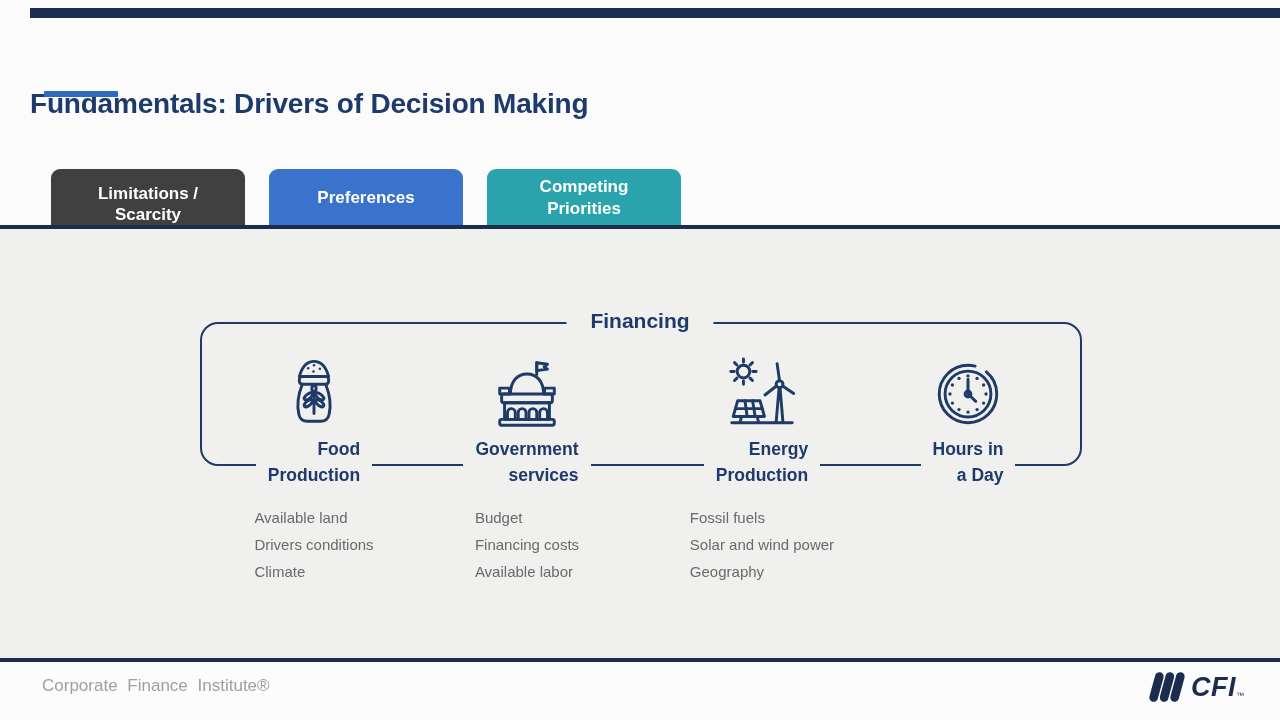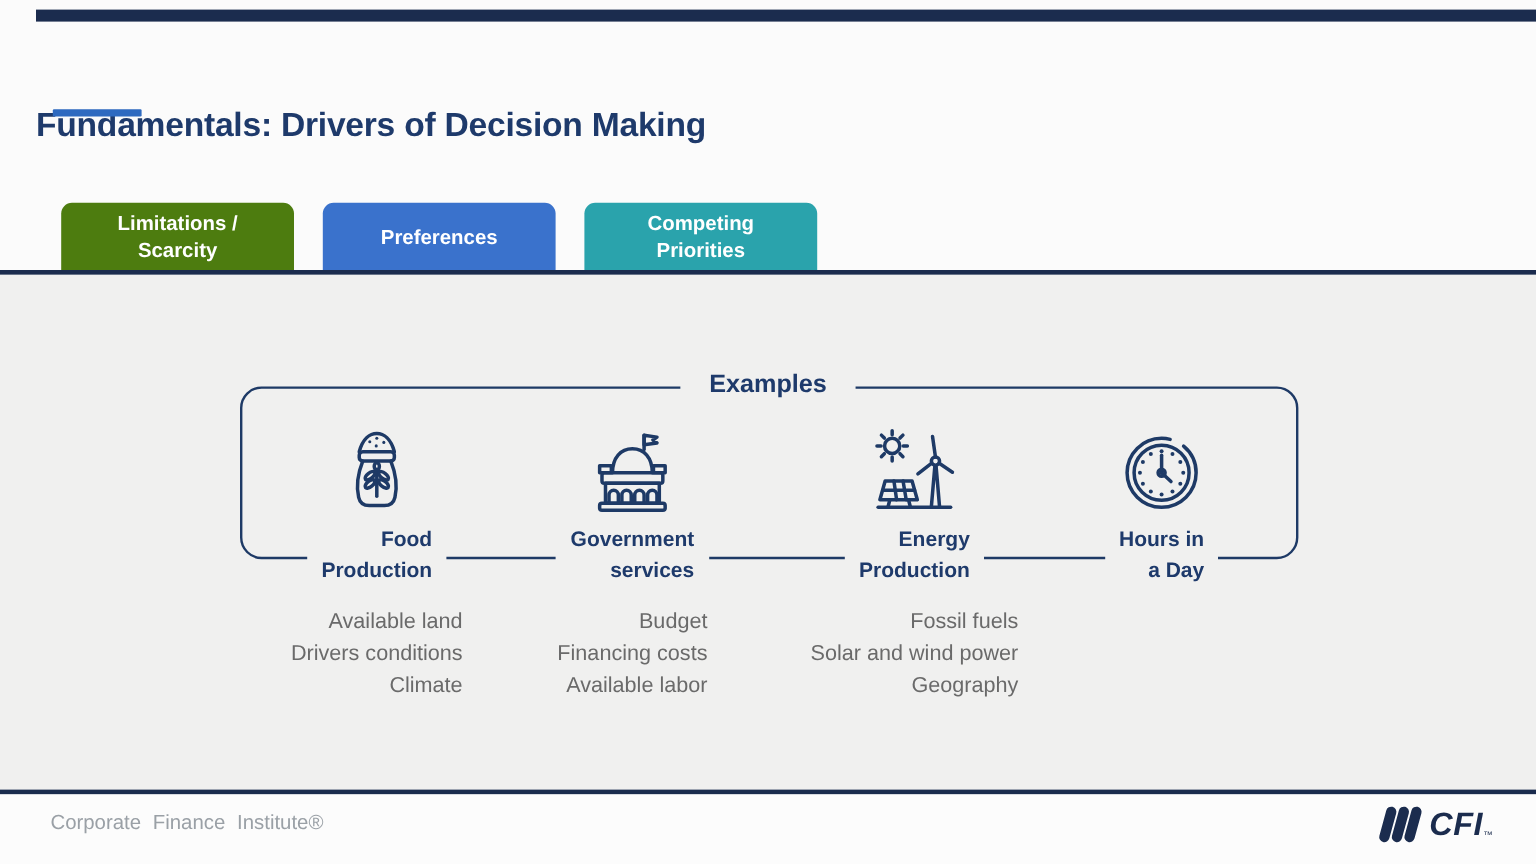--- a/index.html
+++ b/index.html
@@ -34,21 +34,21 @@
     font-size:21px; font-weight:bold; color:var(--title_navy,#1e3a6b); line-height:30px;
   }
   .col { position:absolute; top:354px; width:240px; display:flex; flex-direction:column; align-items:center; z-index:2; }
   .col-1 { left:194px; } .col-2 { left:407px; } .col-3 { left:642px; } .col-4 { left:848px; }
   .icon-box { width:78px; height:80px; display:flex; align-items:center; justify-content:center; }
   .item-label {
     margin-top:2px; font-size:17.5px; font-weight:bold; color:var(--title_navy,#1e3a6b);
     text-align:right; white-space:pre-line; line-height:26px;
     background:var(--content_bg,#f0f0ef); padding:0 12px;
   }
-  .item-details { margin-top:16px; font-size:18px; color:var(--text_gray,#6a6a6a); line-height:27px; text-align:right; white-space:nowrap; }
+  .item-details { margin-top:16px; font-size:15px; color:var(--text_gray,#6a6a6a); line-height:27px; text-align:left; white-space:nowrap; }
 
   .footer-line { position:absolute; left:0; top:658px; width:1280px; height:4px; background:var(--navy,#1b2c4e); }
   .footer { position:absolute; left:0; top:662px; width:1280px; height:58px; background:#fcfcfc; }
   .copyright { position:absolute; left:42px; top:14px; font-size:17px; color:#9aa0a6; word-spacing:5px; }
   .logo { position:absolute; right:36px; top:6px; display:flex; align-items:center;font-style:italic; }
   .logo-text { font-size:27px; font-weight:bold; color:var(--navy,#1b2c4e); letter-spacing:0.5px; margin-left:3px; }
   .logo-tm { font-size:8px; color:var(--navy,#1b2c4e); align-self:flex-end; margin-bottom:6px; }
   svg .stroked { fill:none; stroke:var(--bracket_navy,#1e3a66); stroke-width:3; stroke-linecap:round; stroke-linejoin:round; }
   svg .filled { fill:var(--bracket_navy,#1e3a66); stroke:none; }
 </style>
@@ -56,38 +56,38 @@
 <body>
 
 <div class="page">
 
   <div class="top-bar"></div>
 
   <div class="slide-title">Fundamentals: Drivers of Decision Making</div>
   <div class="title-underline"></div>
 
   <div class="tabs">
-    <div class="tab" style="background: #4d7c0f;">
+    <div class="tab" style="background: #404040; align-items: flex-end;">
       <span>Limitations /
 Scarcity</span>
     </div>
     <div class="tab" style="background: rgb(58, 114, 204);">
       <span>Preferences</span>
     </div>
     <div class="tab" style="background: rgb(42, 163, 172);">
       <span>Competing
 Priorities</span>
     </div>
   </div>
 
   <div class="divider"></div>
   <div class="content-bg"></div>
 
   <div class="bracket"></div>
-  <div class="examples-title">Examples</div>
+  <div class="examples-title">Financing</div>
 
   <div class="col col-1">
     <div class="icon-box">
       <svg width="78" height="78" viewBox="0 0 80 80">
         <path class="stroked" d="M25 22 C 28 11 34 6.5 40 6.5 C 46 6.5 52 11 55 22"></path>
         <circle class="filled" cx="34" cy="13.5" r="1.3"></circle>
         <circle class="filled" cx="40" cy="10.5" r="1.3"></circle>
         <circle class="filled" cx="46" cy="14" r="1.3"></circle>
         <circle class="filled" cx="39.5" cy="17" r="1.3"></circle>
         <rect class="stroked" x="25" y="22" width="30" height="8" rx="3"></rect>

